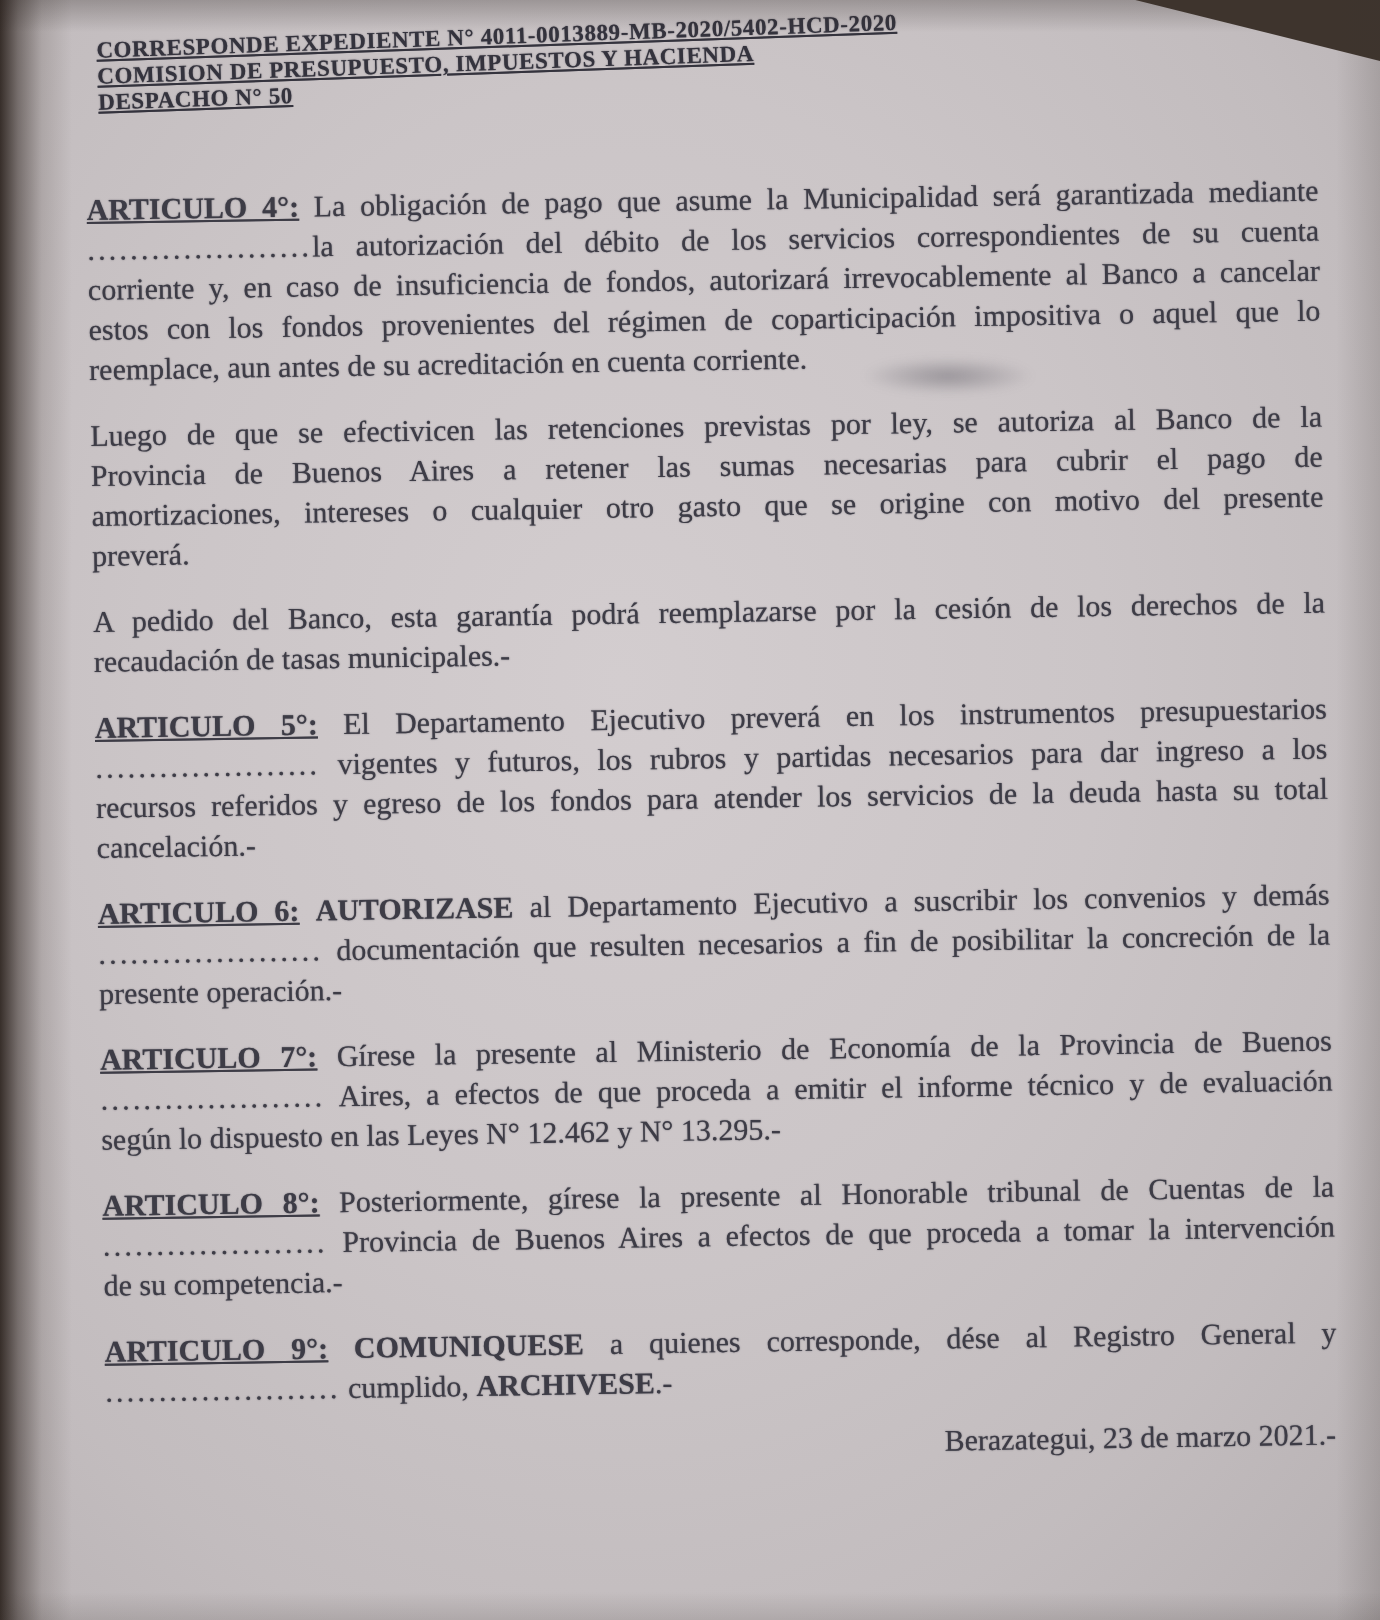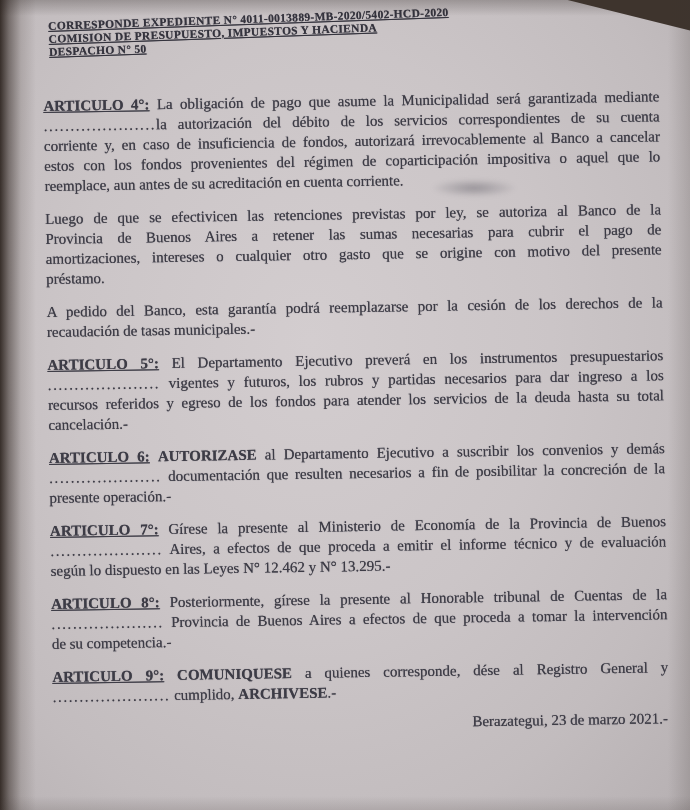--- a/index.html
+++ b/index.html
@@ -96,21 +96,21 @@
           <div class="line"><span class="label">ARTICULO 4°:</span><span> La obligación de pago que asume la Municipalidad será garantizada mediante</span></div>
           <div class="line"><span class="dots">.....................</span><span>la autorización del débito de los servicios correspondientes de su cuenta</span></div>
           <div class="line"><span>corriente y, en caso de insuficiencia de fondos, autorizará irrevocablemente al Banco a cancelar</span></div>
           <div class="line"><span>estos con los fondos provenientes del régimen de coparticipación impositiva o aquel que lo</span></div>
           <div class="line last"><span>reemplace, aun antes de su acreditación en cuenta corriente.</span></div>
         </div>
         <div class="para">
           <div class="line"><span>Luego de que se efectivicen las retenciones previstas por ley, se autoriza al Banco de la</span></div>
           <div class="line"><span>Provincia de Buenos Aires a retener las sumas necesarias para cubrir el pago de</span></div>
           <div class="line"><span>amortizaciones, intereses o cualquier otro gasto que se origine con motivo del presente</span></div>
-          <div class="line last"><span>préstamo.</span></div>
+          <div class="line last"><span>preverá.</span></div>
         </div>
         <div class="para">
           <div class="line"><span>A pedido del Banco, esta garantía podrá reemplazarse por la cesión de los derechos de la</span></div>
           <div class="line last"><span>recaudación de tasas municipales.-</span></div>
         </div>
         <div class="para">
           <div class="line"><span class="label">ARTICULO 5°:</span><span> El Departamento Ejecutivo preverá en los instrumentos presupuestarios</span></div>
           <div class="line"><span class="dots">.....................</span><span> vigentes y futuros, los rubros y partidas necesarios para dar ingreso a los</span></div>
           <div class="line"><span>recursos referidos y egreso de los fondos para atender los servicios de la deuda hasta su total</span></div>
           <div class="line last"><span>cancelación.-</span></div>

